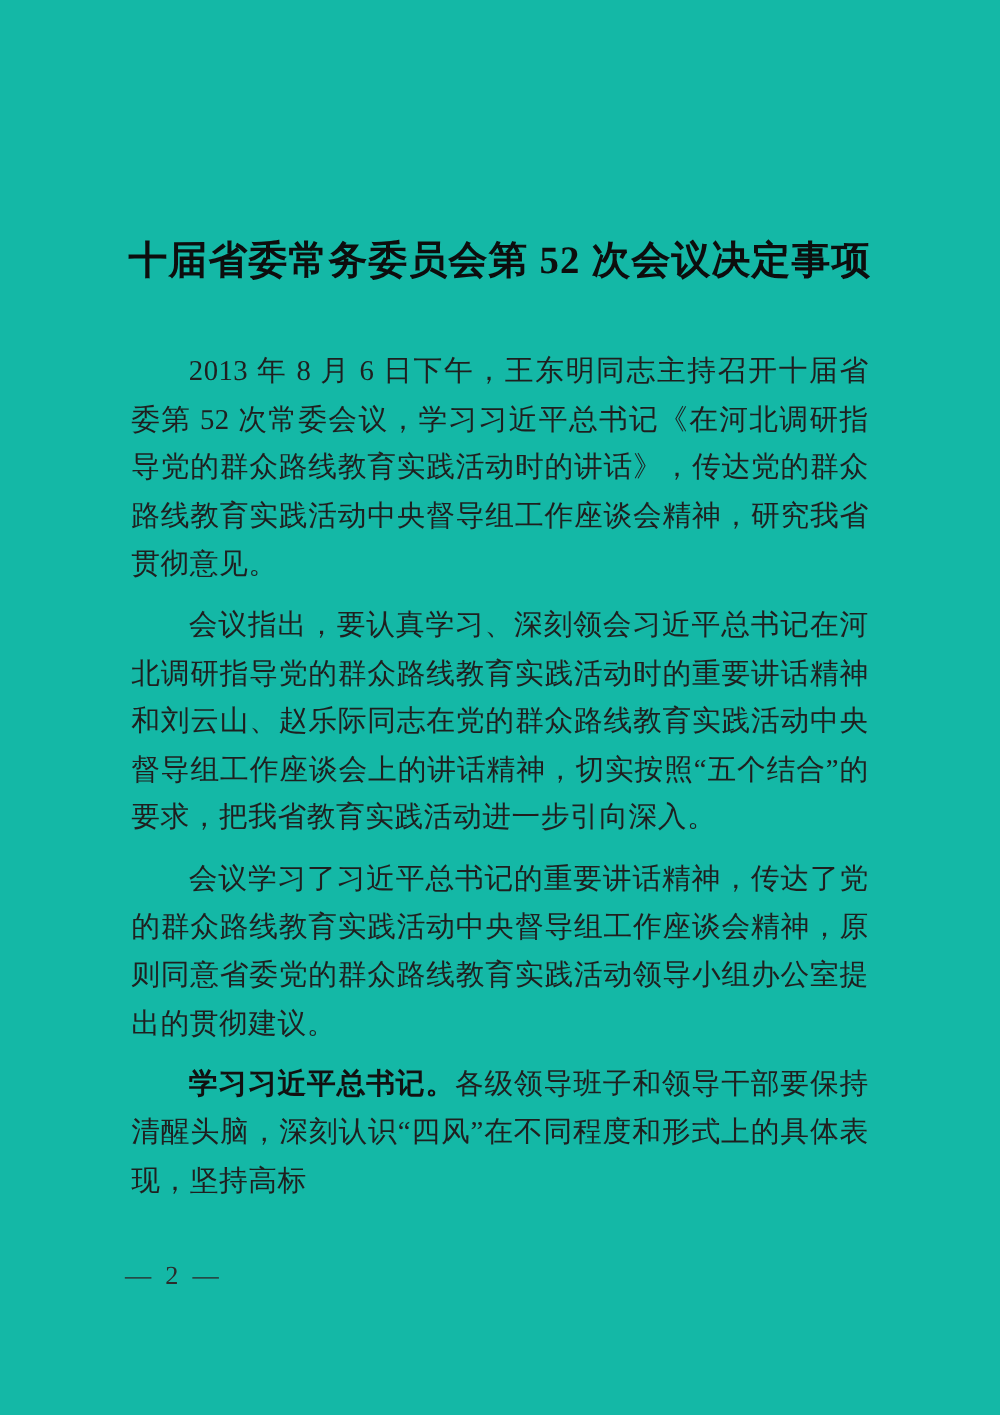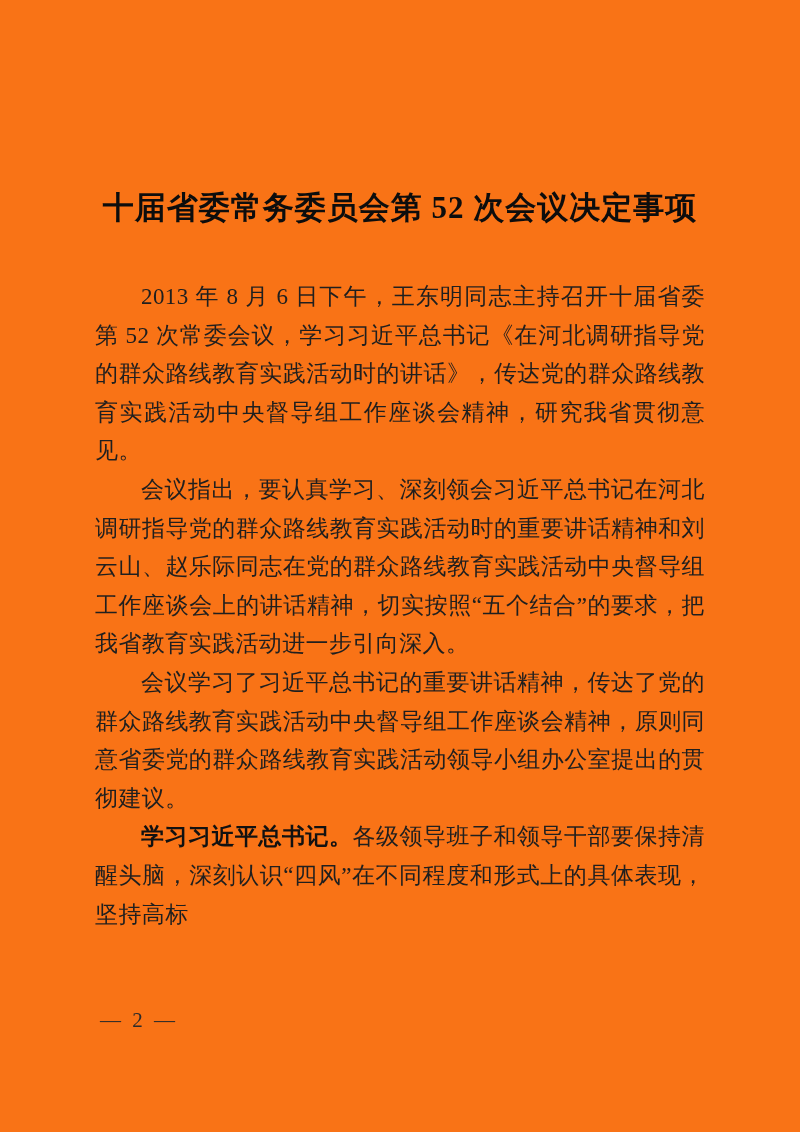--- a/index.html
+++ b/index.html
@@ -1,20 +1,20 @@
 <!DOCTYPE html>
 <html lang="zh"><head>
 <meta charset="utf-8">
 <style>
   html, body { margin: 0; padding: 0; background: #ffffff; }
   .page {
     position: relative;
     width: 800px;
     height: 1132px;
-    background: #f97316;
+    background: #14b8a6;
     box-sizing: border-box;
     padding: 0 95px;
     font-family: "Liberation Serif", "DejaVu Serif", serif;
     color: #1e1e1e;
     overflow: hidden;
   }
   .doc-title {
     margin: 0;
     padding-top: 184px;
     font-size: 31px;
@@ -27,21 +27,21 @@
   }
   .doc-body {
     margin-top: 46px;
     font-size: 23px;
     line-height: 38.6px;
     text-align: justify;
     letter-spacing: 0.4px;
     color: #1f1f1f;
   }
   .doc-body p {
-    margin: 0;
+    margin: 10px;
     text-indent: 2em;
   }
   .para-lead {
     font-weight: 700;
     color: #111111;
   }
   .page-footer {
     position: absolute;
     left: 100px;
     top: 1006px;

